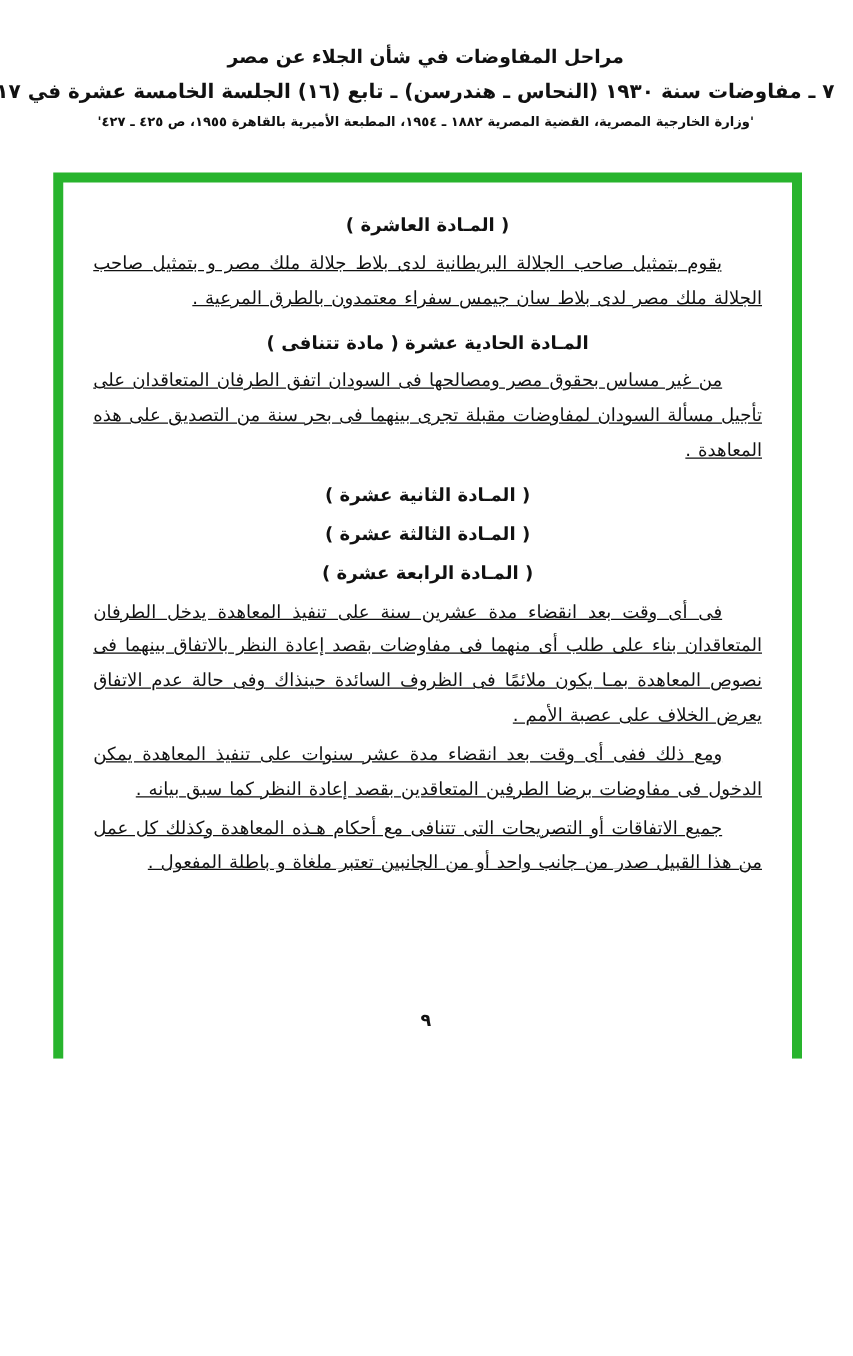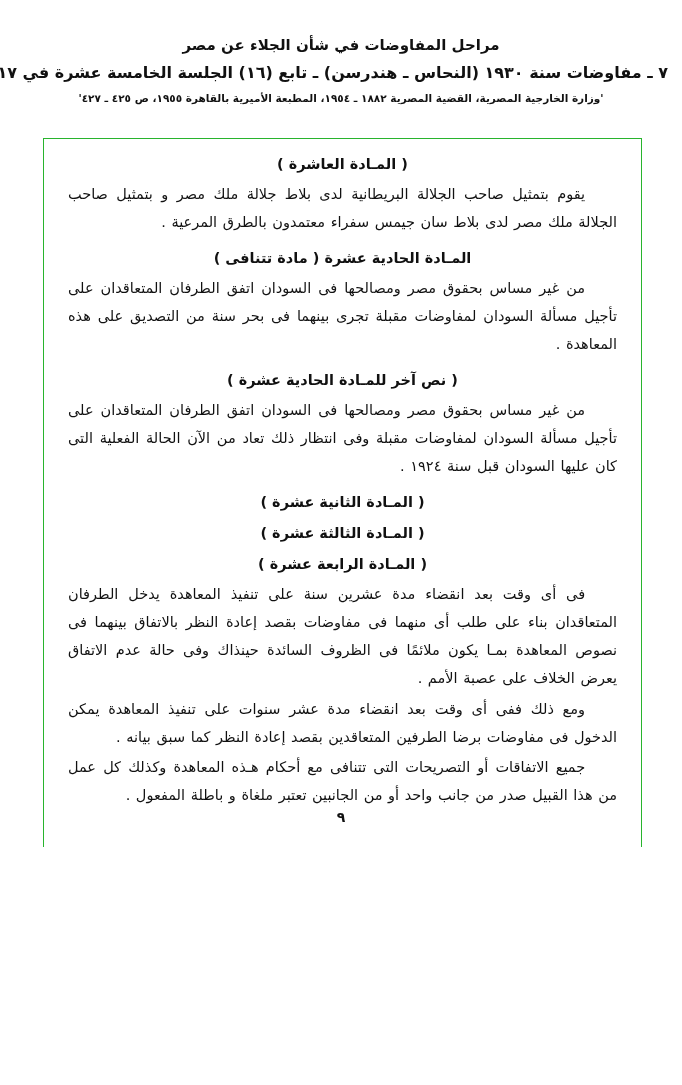--- a/index.html
+++ b/index.html
@@ -38,39 +38,40 @@
     font-size: 10.5px;
     margin-top: 10px;
   }
   .frame {
     position: absolute;
     left: 43px;
     top: 138px;
     width: 599px;
     height: 880px;
     box-sizing: border-box;
-    border: 1px solid #a3a3a3;
+    border: 8px solid #a3a3a3;
     border-radius: 0;
-    padding: 4px 24px 8px 24px;
+    padding: 14px 24px 8px 24px;
     overflow: hidden;
   }
   .article-heading {
     text-align: center;
     font-size: 14.5px;
     font-weight: bold;
     margin: 11px 0 7px 0;
     line-height: 1.4;
   }
   .article-para {
     font-size: 14.5px;
     line-height: 1.92;
     text-align: justify;
     text-indent: 2.2em;
     margin: 0 0 3px 0;
     word-spacing: 1px;
+    text-decoration: underline;
   }
   .page-number {
     position: absolute;
     bottom: 22px;
     left: 0;
     width: 100%;
     text-align: center;
     font-size: 14px;
     font-weight: bold;
   }
@@ -91,24 +92,20 @@
     <section>
       <h2 class="article-heading">( المـادة العاشرة )</h2>
       <p class="article-para">يقوم بتمثيل صاحب الجلالة البريطانية لدى بلاط جلالة ملك مصر و بتمثيل صاحب الجلالة ملك مصر لدى بلاط سان جيمس سفراء معتمدون بالطرق المرعية .</p>
     </section>
 
     <section>
       <h2 class="article-heading">المـادة الحادية عشرة ( مادة تتنافى )</h2>
       <p class="article-para">من غير مساس بحقوق مصر ومصالحها فى السودان اتفق الطرفان المتعاقدان على تأجيل مسألة السودان لمفاوضات مقبلة تجرى بينهما فى بحر سنة من التصديق على هذه المعاهدة .</p>
     </section>
 
-    <section>
-      <h2 class="article-heading">( نص آخر للمـادة الحادية عشرة )</h2>
-      <p class="article-para">من غير مساس بحقوق مصر ومصالحها فى السودان اتفق الطرفان المتعاقدان على تأجيل مسألة السودان لمفاوضات مقبلة وفى انتظار ذلك تعاد من الآن الحالة الفعلية التى كان عليها السودان قبل سنة ١٩٢٤ .</p>
-    </section>
 
     <section>
       <h2 class="article-heading">( المـادة الثانية عشرة )</h2>
     </section>
 
     <section>
       <h2 class="article-heading">( المـادة الثالثة عشرة )</h2>
     </section>
 
     <section>

